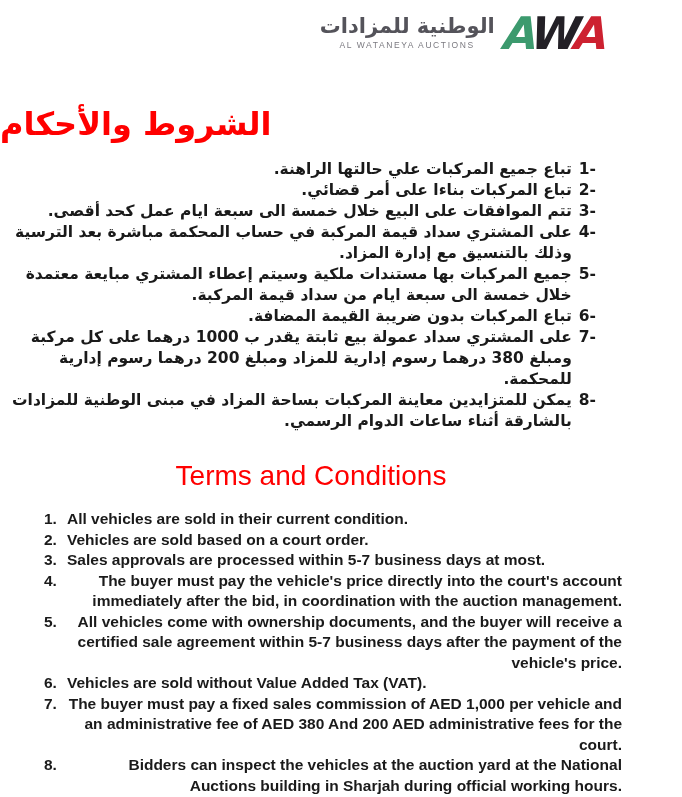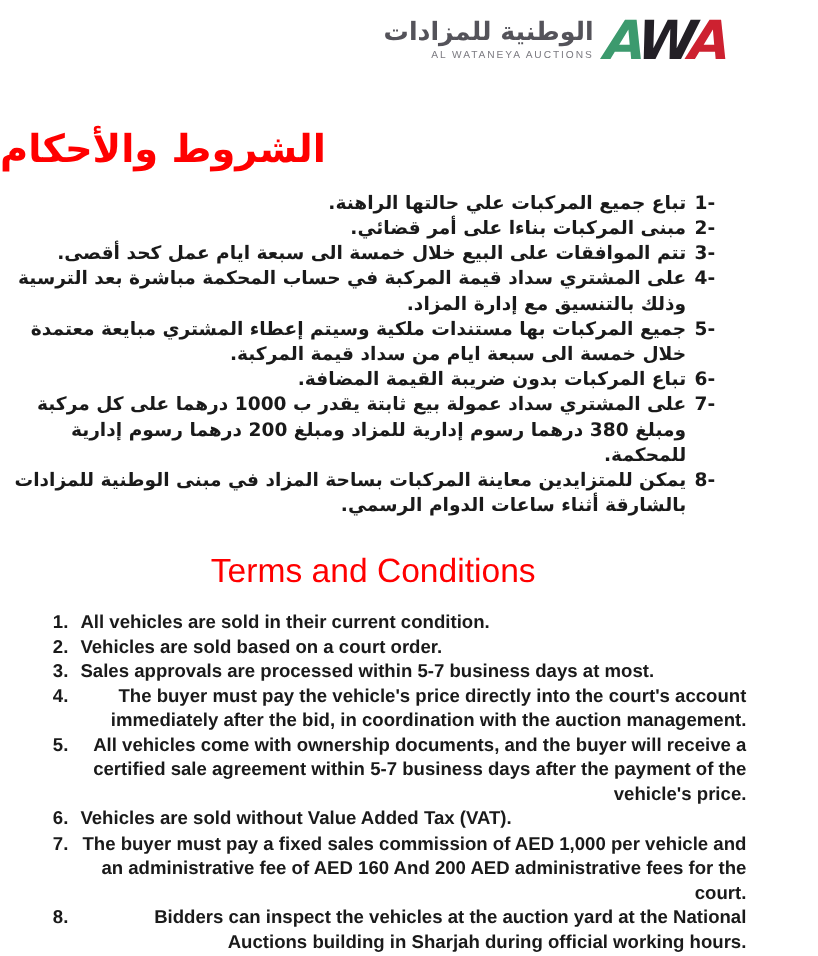--- a/index.html
+++ b/index.html
@@ -14,21 +14,21 @@
     display: flex; justify-content: flex-end; align-items: flex-start;
     padding: 13px 10px 0 0; gap: 9px;
   }
   .logo-names { text-align: right; padding-top: 1px; }
   .logo-ar {
     font-family: "DejaVu Sans", sans-serif; font-weight: bold;
     font-size: 21px; line-height: 1.15; color: #54535a; direction: rtl;
   }
   .logo-en {
     font-size: 8.5px; letter-spacing: 1.6px; color: #7b7a80;
-    margin-top: 2px; white-space: nowrap;
+    margin-top: 2px; white-space: nowrap; text-align: center;
   }
   .awa {
     font-family: "DejaVu Sans", sans-serif; font-weight: bold; font-style: italic;
     font-size: 45px; line-height: 0.92; letter-spacing: -5px;
     padding-right: 8px; transform: skewX(-4deg); white-space: nowrap;
   }
 
   
   .ar-title {
     margin: 50px 0 0 0; text-align: left; direction: rtl;
@@ -76,21 +76,21 @@
 
   <h1 class="ar-title" style="color: rgb(255, 0, 0);">الشروط والأحكام</h1>
 
   <div class="ar-list">
     <div class="ar-item">
       <span class="ar-num">1-</span>
       <span class="ar-txt">تباع جميع المركبات علي حالتها الراهنة.</span>
     </div>
     <div class="ar-item">
       <span class="ar-num">2-</span>
-      <span class="ar-txt">مبنى المركبات بناءا على أمر قضائي.</span>
+      <span class="ar-txt">تباع المركبات بناءا على أمر قضائي.</span>
     </div>
     <div class="ar-item">
       <span class="ar-num">3-</span>
       <span class="ar-txt">تتم الموافقات على البيع خلال خمسة الى سبعة ايام عمل كحد أقصى.</span>
     </div>
     <div class="ar-item">
       <span class="ar-num">4-</span>
       <span class="ar-txt">على المشتري سداد قيمة المركبة في حساب المحكمة مباشرة بعد الترسية وذلك بالتنسيق مع إدارة المزاد.</span>
     </div>
     <div class="ar-item">
@@ -133,21 +133,21 @@
     <div class="en-item">
       <span class="en-num">5.</span>
       <span class="en-txt">All vehicles come with ownership documents, and the buyer will receive a certified sale agreement within 5-7 business days after the payment of the vehicle's price.</span>
     </div>
     <div class="en-item">
       <span class="en-num">6.</span>
       <span class="en-txt">Vehicles are sold without Value Added Tax (VAT).</span>
     </div>
     <div class="en-item">
       <span class="en-num">7.</span>
-      <span class="en-txt">The buyer must pay a fixed sales commission of AED 1,000 per vehicle and an administrative fee of AED 160 And 200 AED administrative fees for the court.</span>
+      <span class="en-txt">The buyer must pay a fixed sales commission of AED 1,000 per vehicle and an administrative fee of AED 380 And 200 AED administrative fees for the court.</span>
     </div>
     <div class="en-item">
       <span class="en-num">8.</span>
       <span class="en-txt">Bidders can inspect the vehicles at the auction yard at the National Auctions building in Sharjah during official working hours.</span>
     </div>
   </div>
 
 </div>
 
 </body></html>

